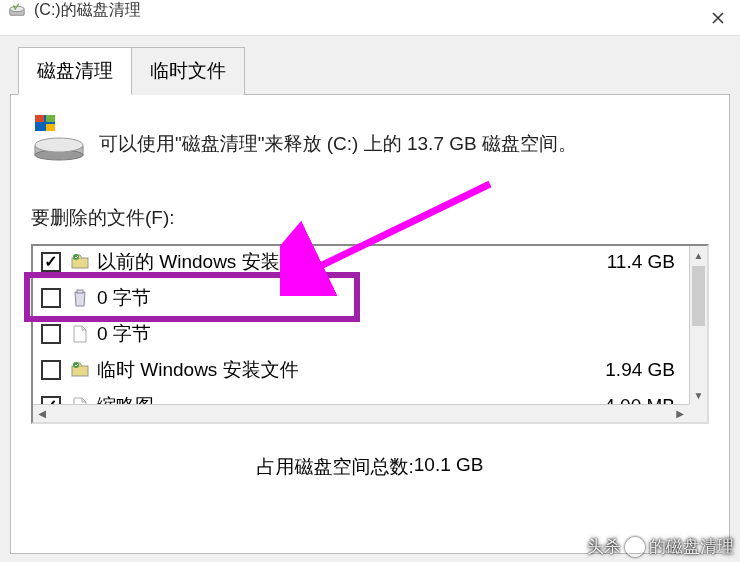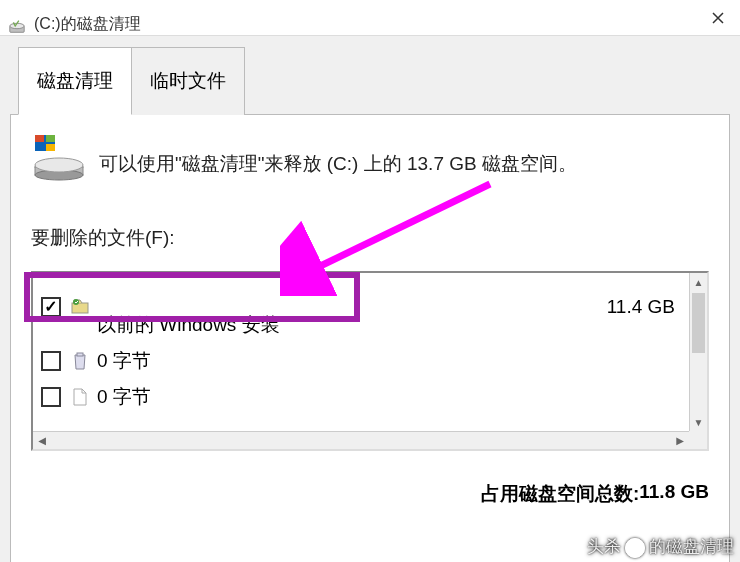--- a/index.html
+++ b/index.html
@@ -9,21 +9,21 @@
       width: 740px;
       height: 562px;
       overflow: hidden;
       position: relative;
     }
     .titlebar {
       height: 36px;
       background: #fff;
       border-bottom: 1px solid #ddd;
       display: flex;
-      align-items: flex-end;
+      align-items: flex-start;
       padding: 0 8px;
       position: relative;
     }
     .titlebar-icon {
       width: 18px; height: 18px;
       margin-right: 8px;
       display: inline-block;
     }
     .titlebar-title {
       font-size: 16px;
@@ -45,21 +45,21 @@
       background: #f0f0f0;
       height: calc(100% - 36px);
     }
     .tab-strip {
       display: flex;
       margin-left: 8px;
       position: relative;
       z-index: 2;
     }
     .tab {
-      padding: 20px 18px;
+      padding: 10px 18px;
       font-size: 19px;
       background: #f0f0f0;
       border: 1px solid #bbb;
       border-bottom: none;
       margin-right: -1px;
       cursor: pointer;
       position: relative;
       top: 1px;
     }
     .tab.active {
@@ -85,21 +85,21 @@
       margin-right: 12px;
     }
     .header-text {
       font-size: 19px;
       color: #222;
       padding-top: 18px;
     }
     .section-label {
       font-size: 19px;
       color: #222;
-      margin-bottom: 20px;
+      margin-bottom: 13px;
     }
     .file-list-wrap {
       position: relative;
     }
     .file-list {
       border: 2px inset #ddd;
       background: #fff;
       height: 180px;
       overflow: hidden;
       position: relative;
@@ -133,21 +133,21 @@
       line-height: 1;
     }
     .file-row .fi {
       width: 22px;
       margin-right: 6px;
       flex-shrink: 0;
       display: flex;
       align-items: center;
       justify-content: center;
     }
-    .file-row .name { flex: 1; margin-top: 36px; }
+    .file-row .name { flex: 1; }
     .file-row .size {
       text-align: left;
       padding-right: 6px;
       white-space: nowrap;
     }
     .vscroll {
       position: absolute;
       right: 0; top: 0;
       width: 18px; height: calc(100% - 18px);
       background: #f0f0f0;
@@ -199,33 +199,32 @@
     }
     
     .arrow-svg {
       position: absolute;
       left: 280px; top: 176px;
       pointer-events: none;
       z-index: 11;
     }
     .total-row {
       display: flex;
-      justify-content: flex-end;
+      justify-content: center;
       font-size: 19px;
       margin-top: 30px;
-      font-weight: bold;
     }
     .watermark {
       position: absolute;
       right: 6px; bottom: 4px;
       font-size: 17px;
       color: rgba(255,255,255,0.9);
       text-shadow: 0 0 4px rgba(0,0,0,0.9), 0 0 2px #000;
       display: flex;
-      align-items: flex-end;
+      align-items: center;
       gap: 4px;
       z-index: 20;
       margin-top: 16px;
     }
     .watermark .wm-icon {
       display: inline-flex;
       width: 20px; height: 20px;
       border: 1.5px solid #fff;
       border-radius: 50%;
       align-items: center;
@@ -312,20 +311,33 @@
             <span class="cb"></span>
             <span class="fi">
                 <svg width="20" height="20" viewBox="0 0 20 20">
                   <path d="M4 2 h8 l4 4 v12 h-12 z" fill="#fff" stroke="#aaa"></path>
                   <path d="M12 2 v4 h4" fill="none" stroke="#aaa"></path>
                 </svg>
               </span>
             <span class="size">0 字节</span>
           </div>
           <div class="file-row">
+            <span class="cb"></span>
+            <span class="fi">
+                <svg width="20" height="20" viewBox="0 0 20 20">
+                  <rect x="2" y="6" width="16" height="10" fill="#e8d98a" stroke="#998"></rect>
+                  <path d="M4 6 v-3 h6 l2 3" fill="#e8d98a" stroke="#998"></path>
+                  <circle cx="6" cy="5" r="3" fill="#4a9e3f"></circle>
+                  <path d="M5 5 l1 1 l2 -2" stroke="#fff" fill="none"></path>
+                </svg>
+              </span>
+            <span class="name">临时 Windows 安装文件</span>
+            <span class="size">1.94 GB</span>
+          </div>
+          <div class="file-row">
             <span class="cb checked"></span>
             <span class="fi">
                 <svg width="20" height="20" viewBox="0 0 20 20">
                   <path d="M4 2 h8 l4 4 v12 h-12 z" fill="#fff" stroke="#aaa"></path>
                   <path d="M12 2 v4 h4" fill="none" stroke="#aaa"></path>
                 </svg>
               </span>
             <span class="name">缩略图</span>
             <span class="size">4.00 MB</span>
           </div>
@@ -338,21 +350,21 @@
         <div class="hscroll">
           <div class="arrow">◀</div>
           <div class="arrow">▶</div>
         </div>
         <div class="corner"></div>
       </div>
     </div>
 
     <div class="total-row">
       <span>占用磁盘空间总数:</span>
-      <span>11.8 GB</span>
+      <span>10.1 GB</span>
     </div>
 
   </div>
 </div>
 
 <div class="highlight-box"></div>
 <svg class="arrow-svg" width="220" height="120">
   <defs>
     <marker id="ah" markerWidth="16" markerHeight="14" refX="2" refY="7" orient="auto">
       <polygon points="0,0 16,7 0,14" fill="#ff00ff"></polygon>

